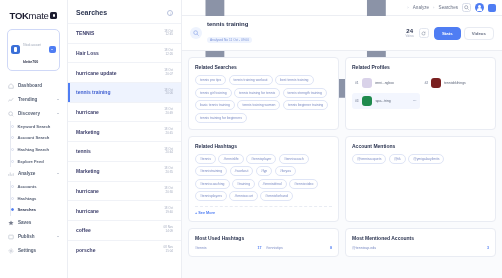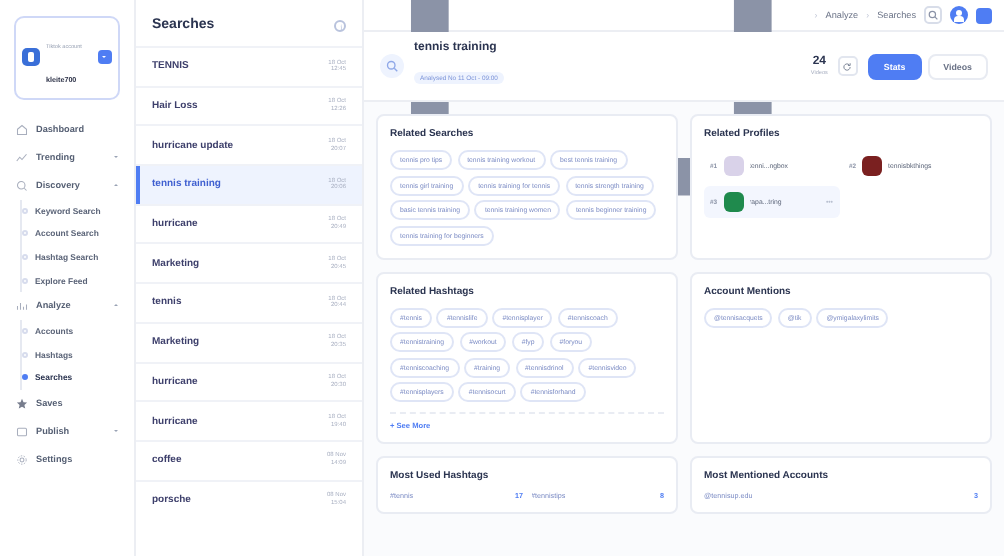--- a/index.html
+++ b/index.html
@@ -197,20 +197,24 @@
   .tbl-col { flex:1; display:flex; align-items:center; }
   .tbl-k { font-size:3.6px; color:#7b8bc4; flex:1; white-space:nowrap; overflow:hidden;}
   .tbl-v { font-size:3.6px; color:#4f7df3; font-weight:700;}
 </style>
 </head>
 <body>
 
 <div class="app">
 
   <div class="sidebar">
+    <div class="logo">
+      <span class="logo-text"><span>TOK</span><span class="thin">mate</span></span>
+      <span class="logo-mark"></span>
+    </div>
 
     <div class="acct">
       <span class="acct-av"></span>
       <span class="acct-txt">
         <span class="acct-l1">Tiktok account</span>
         <span class="acct-l2">kleite700</span>
       </span>
       <span class="acct-caret"></span>
     </div>
 

